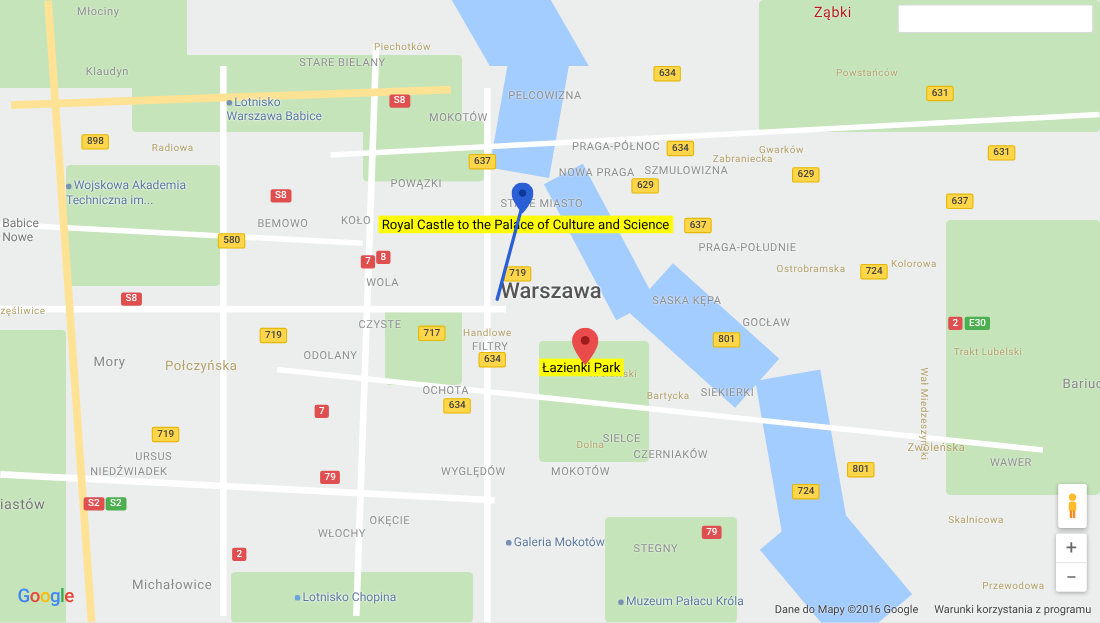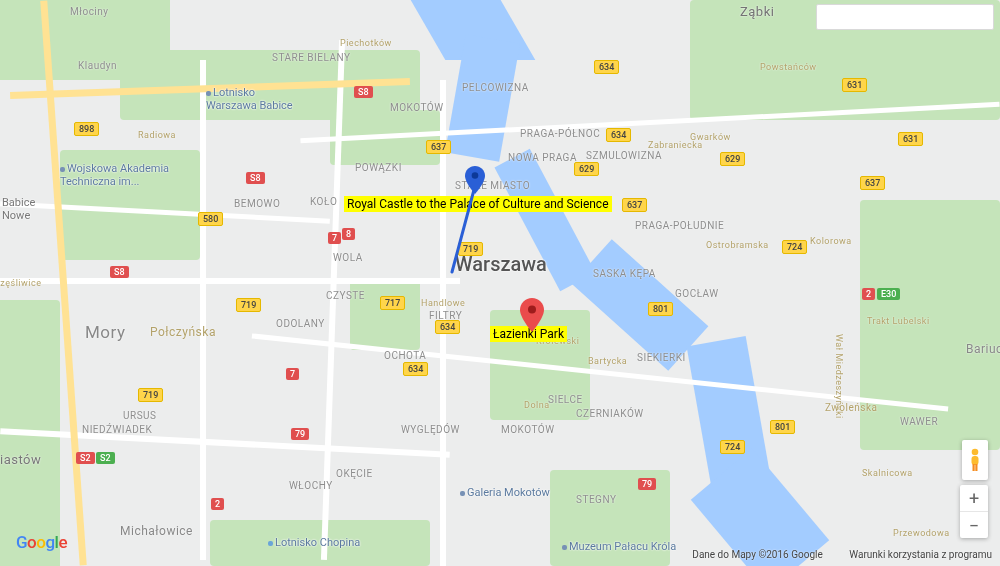--- a/index.html
+++ b/index.html
@@ -50,21 +50,21 @@
 
 .logo{position:absolute;left:16px;bottom:14px;font-size:17px;font-weight:500;letter-spacing:-0.5px}
 .logo span:nth-child(1){color:#4285f4}
 .logo span:nth-child(2){color:#ea4335}
 .logo span:nth-child(3){color:#fbbc05}
 .logo span:nth-child(4){color:#4285f4}
 .logo span:nth-child(5){color:#34a853}
 .logo span:nth-child(6){color:#ea4335}
 
 .attrib{position:absolute;right:8px;bottom:6px;font-size:10px;color:#444;text-shadow:0 0 2px #fff}
-.attrib span+span{margin-left:24px}
+.attrib span+span{margin-left:12px}
 
 
 .user-line{position:absolute;left:0;top:0;pointer-events:none}
 
 .top-input{position:absolute;top:4px;right:6px;width:176px;height:24px;background:#fff;border:1px solid #d9d9d9;border-radius:2px}
 </style>
 </head>
 <body>
 
 <div class="map">
@@ -94,21 +94,21 @@
   <div class="road" style="left:330px;top:40px;width:6px;height:520px;transform:rotate(2deg)"></div>
   <div class="road" style="left:440px;top:80px;width:6px;height:486px"></div>
   <div class="road" style="left:300px;top:120px;width:700px;height:5px;transform:rotate(-3deg)"></div>
   <div class="road" style="left:250px;top:370px;width:700px;height:5px;transform:rotate(6deg)"></div>
   <div class="road" style="left:0;top:440px;width:450px;height:6px;transform:rotate(3deg)"></div>
   <div class="road" style="left:60px;top:0;width:7px;height:566px;transform:rotate(-4deg);background:#ffe293"></div>
   <div class="road" style="left:10px;top:85px;width:400px;height:7px;transform:rotate(-2deg);background:#ffe293"></div>
 
   <div class="city-label" style="left:455px;top:252px">Warszawa</div>
 
-  <div class="district" style="left:740px;top:4px;font-size:13px;color:#737373">Ząbki</div>
+  <div class="district" style="left:740px;top:4px;font-size:13px;color:#b91c1c">Ząbki</div>
   <div class="district" style="left:70px;top:6px">Młociny</div>
   <div class="district" style="left:78px;top:60px">Klaudyn</div>
   <div class="district" style="left:272px;top:52px">STARE BIELANY</div>
   <div class="district" style="left:340px;top:38px;font-size:9px;color:#b3a26a">Piechotków</div>
   <div class="district" style="left:390px;top:102px">MOKOTÓW</div>
   <div class="district" style="left:462px;top:82px">PELCOWIZNA</div>
   <div class="district" style="left:760px;top:62px;font-size:9px;color:#b3a26a">Powstańców</div>
   <div class="district" style="left:520px;top:128px">PRAGA-PÓŁNOC</div>
   <div class="district" style="left:690px;top:132px;font-size:9px;color:#b3a26a">Gwarków</div>
   <div class="district" style="left:138px;top:130px;font-size:9px;color:#b3a26a">Radiowa</div>
@@ -117,21 +117,21 @@
   <div class="district" style="left:586px;top:150px">SZMULOWIZNA</div>
   <div class="district" style="left:648px;top:140px;font-size:9px;color:#b3a26a">Zabraniecka</div>
   <div class="district" style="left:234px;top:198px">BEMOWO</div>
   <div class="district" style="left:310px;top:196px">KOŁO</div>
   <div class="district" style="left:455px;top:180px">STARE MIASTO</div>
   <div class="district" style="left:333px;top:252px">WOLA</div>
   <div class="district" style="left:635px;top:220px">PRAGA-POŁUDNIE</div>
   <div class="district" style="left:706px;top:240px;font-size:9px;color:#b3a26a">Ostrobramska</div>
   <div class="district" style="left:810px;top:236px;font-size:9px;color:#b3a26a">Kolorowa</div>
   <div class="district" style="left:-10px;top:278px;font-size:9px;color:#b3a26a">sczęśliwice</div>
-  <div class="district" style="left:85px;top:322px;font-size:17px;color:#888">Mory</div>
+  <div class="district" style="left:85px;top:322px;font-size:12px;color:#888">Mory</div>
   <div class="district" style="left:326px;top:290px">CZYSTE</div>
   <div class="district" style="left:150px;top:325px;font-size:12px;color:#b3a26a">Połczyńska</div>
   <div class="district" style="left:593px;top:268px">SASKA KĘPA</div>
   <div class="district" style="left:675px;top:288px">GOCŁAW</div>
   <div class="district" style="left:421px;top:298px;font-size:9px;color:#b3a26a">Handlowe</div>
   <div class="district" style="left:429px;top:310px">FILTRY</div>
   <div class="district" style="left:276px;top:318px">ODOLANY</div>
   <div class="district" style="left:536px;top:336px;font-size:9px;color:#b3a26a">Królewski</div>
   <div class="district" style="left:588px;top:356px;font-size:9px;color:#b3a26a">Bartycka</div>
   <div class="district" style="left:637px;top:352px">SIEKIERKI</div>

